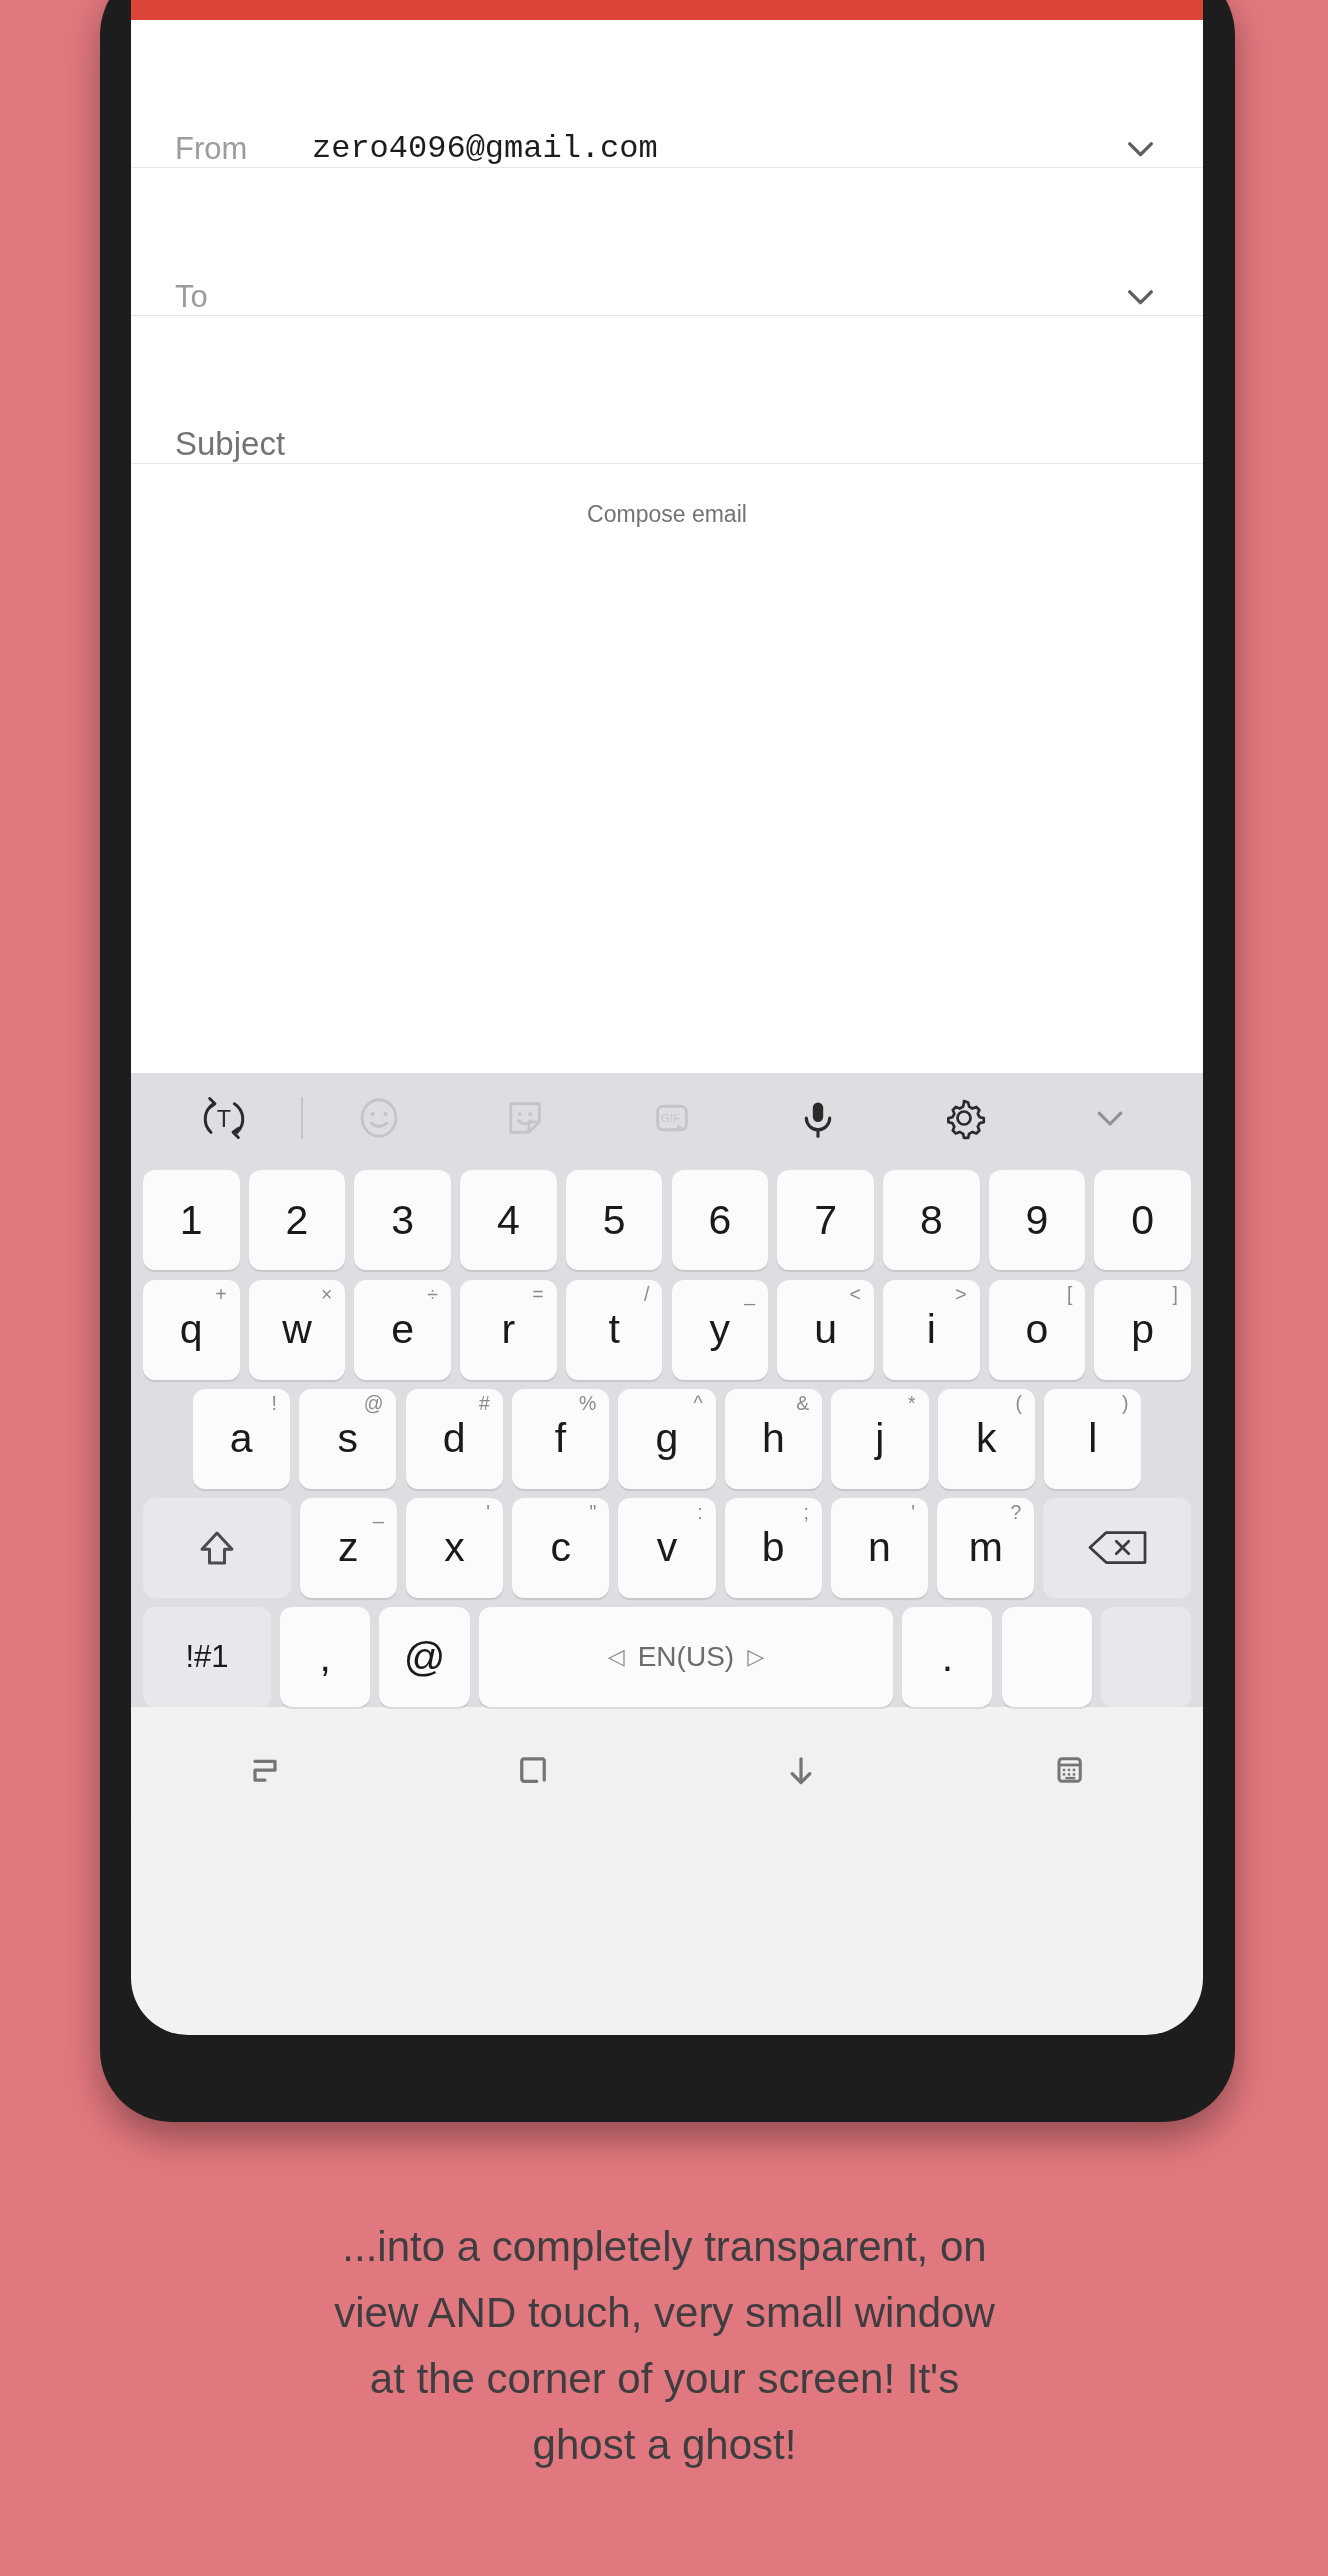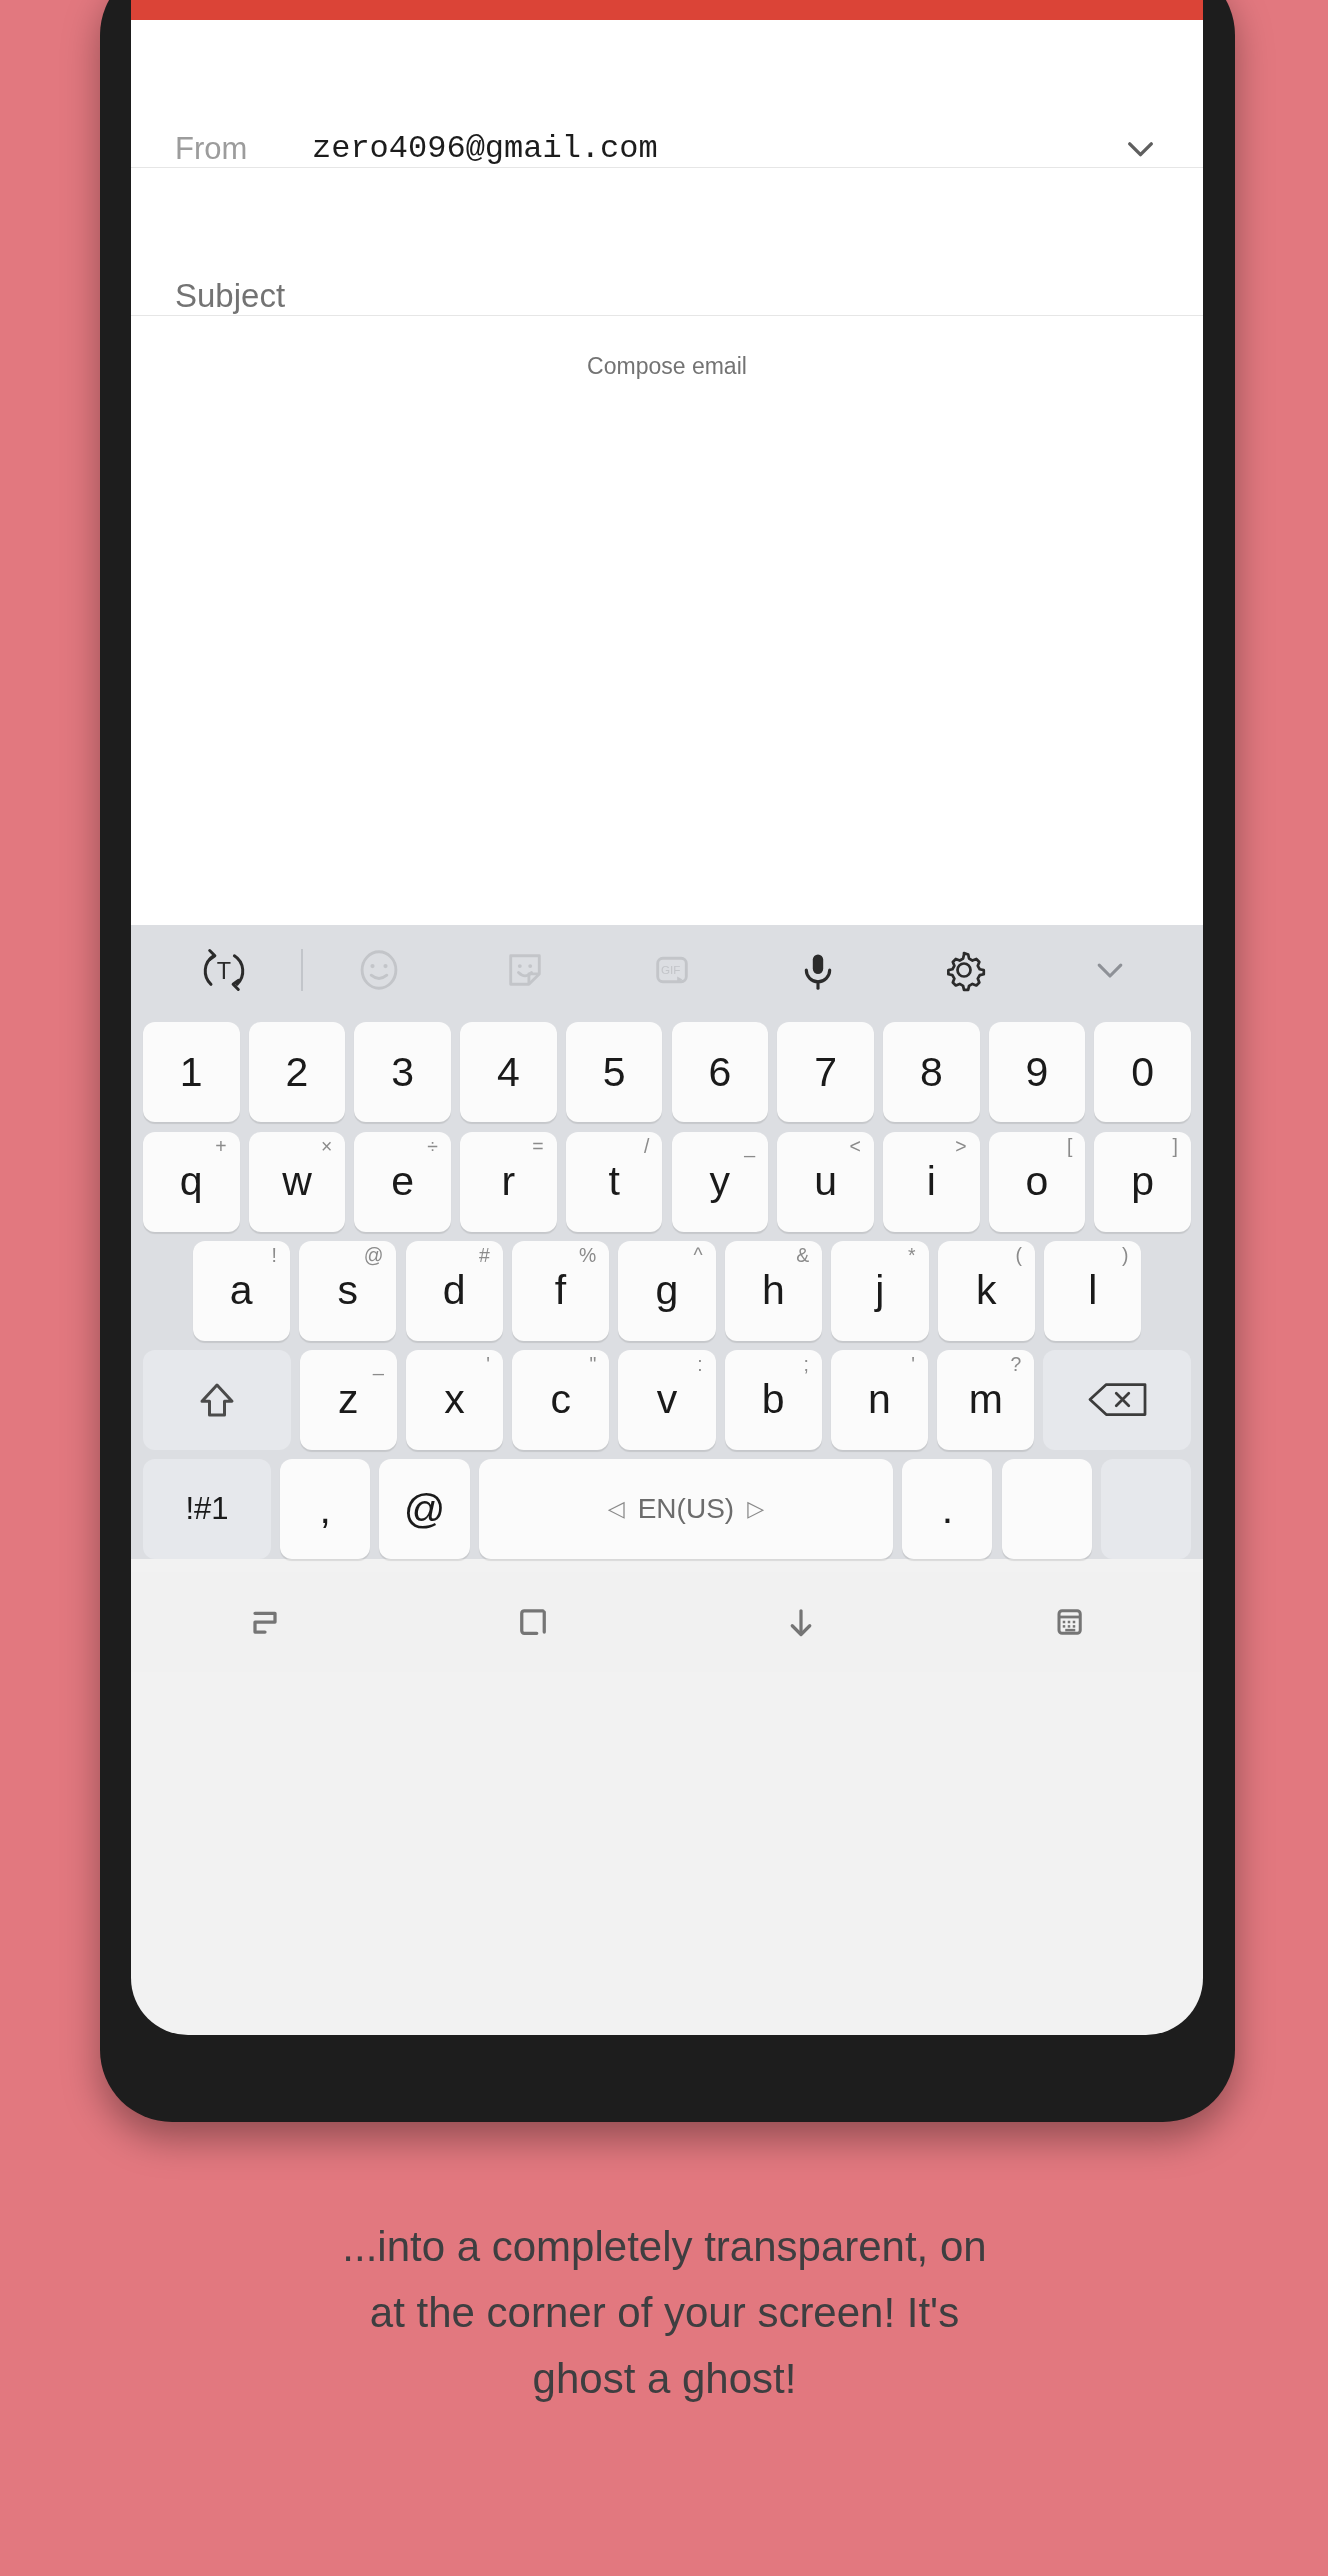--- a/index.html
+++ b/index.html
@@ -175,20 +175,27 @@
     <div id="compose-form">
 
       <div class="field-row">
         <div class="field-label">From</div>
         <div class="field-value">zero4096@gmail.com</div>
         <svg class="chev" viewBox="0 0 24 24">
           <path d="M5 9 L12 16 L19 9" fill="none" stroke="#5f5f5f" stroke-width="2.2" stroke-linecap="round" stroke-linejoin="round"></path>
         </svg>
       </div>
 
+      <div class="field-row">
+        <div class="field-label">To</div>
+        <div class="field-value"></div>
+        <svg class="chev" viewBox="0 0 24 24">
+          <path d="M5 9 L12 16 L19 9" fill="none" stroke="#5f5f5f" stroke-width="2.2" stroke-linecap="round" stroke-linejoin="round"></path>
+        </svg>
+      </div>
 
       <div class="field-row" id="subject-row">
         <div class="field-placeholder">Subject</div>
       </div>
 
       <div class="field-row" id="body-row">
         <div class="field-placeholder">Compose email</div>
       </div>
 
     </div>
@@ -470,16 +477,17 @@
           <rect x="17" y="25.5" width="8" height="2" fill="#757575"></rect>
         </svg>
       </div>
     </div>
 
   </div>
 </div>
 
 <div id="caption">
   <span class="cl">...into a completely transparent, on</span>
+  <span class="cl">view AND touch, very small window</span>
   <span class="cl">at the corner of your screen! It's</span>
   <span class="cl">ghost a ghost!</span>
 </div>
 
 
 </body></html>

